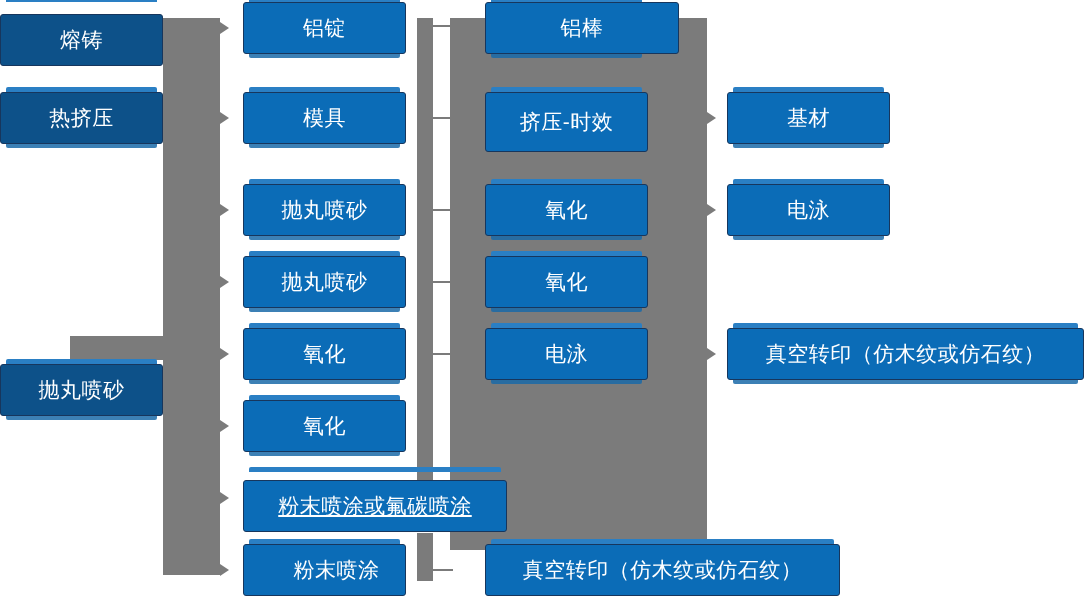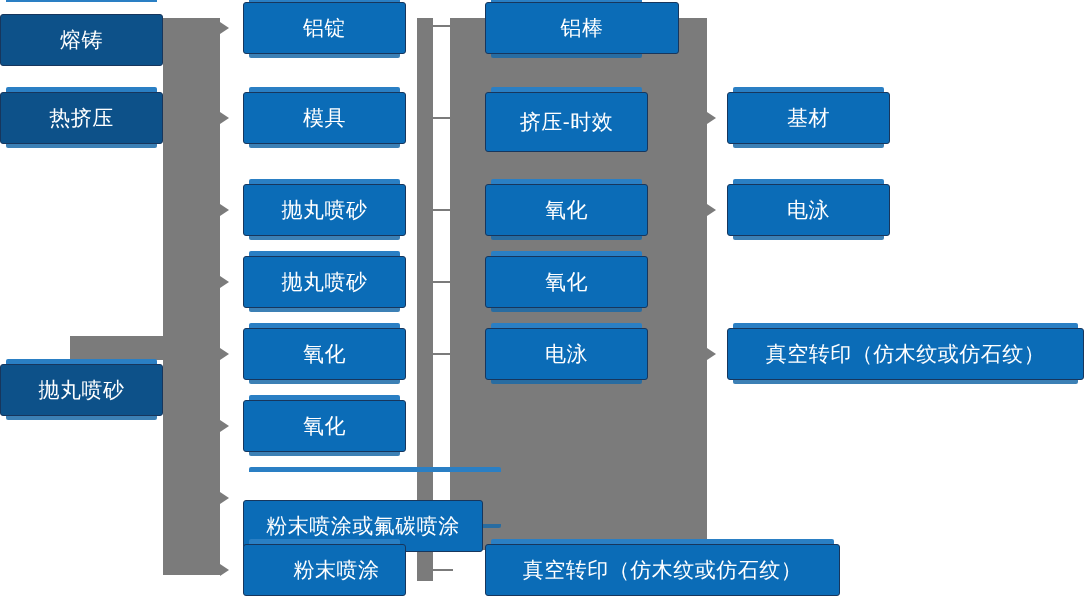--- a/index.html
+++ b/index.html
@@ -141,21 +141,21 @@
       <div class="box-shadow-bottom" style="left: 249px; top: 308px; width: 151px;"></div>
       <div class="box light" style="left: 243px; top: 256px; width: 163px; height: 52px;">抛丸喷砂</div>
       <div class="box-shadow-strip" style="left: 249px; top: 323px; width: 151px;"></div>
       <div class="box-shadow-bottom" style="left: 249px; top: 380px; width: 151px;"></div>
       <div class="box light" style="left: 243px; top: 328px; width: 163px; height: 52px;">氧化</div>
       <div class="box-shadow-strip" style="left: 249px; top: 395px; width: 151px;"></div>
       <div class="box-shadow-bottom" style="left: 249px; top: 452px; width: 151px;"></div>
       <div class="box light" style="left: 243px; top: 400px; width: 163px; height: 52px;">氧化</div>
       <div class="box-shadow-strip" style="left: 249px; top: 467px; width: 252px;"></div>
       <div class="box-shadow-bottom" style="left: 249px; top: 524px; width: 252px;"></div>
-      <div class="box light" style="left: 243px; top: 500px; width: 240px; height: 52px;">粉末喷涂或氟碳喷涂</div>
+      <div class="box light" style="left: 243px; top: 480px; width: 264px; height: 52px; text-decoration: underline;">粉末喷涂或氟碳喷涂</div>
       <div class="box-shadow-strip" style="left: 249px; top: 539px; width: 151px;"></div>
       <div class="box light" style="left: 243px; top: 544px; width: 163px; height: 52px; padding-left: 24px;">粉末喷涂</div>
       <div class="box-shadow-strip" style="left: 491px; top: -3px; width: 151px;"></div>
       <div class="box-shadow-bottom" style="left: 491px; top: 54px; width: 151px;"></div>
       <div class="box light" style="left: 485px; top: 2px; width: 194px; height: 52px;">铝棒</div>
       <div class="box-shadow-strip" style="left: 491px; top: 87px; width: 151px;"></div>
       <div class="box-shadow-bottom" style="left: 491px; top: 144px; width: 151px;"></div>
       <div class="box light" style="left: 485px; top: 92px; width: 163px; height: 60px;">挤压-时效</div>
       <div class="box-shadow-strip" style="left: 491px; top: 179px; width: 151px;"></div>
       <div class="box-shadow-bottom" style="left: 491px; top: 236px; width: 151px;"></div>

